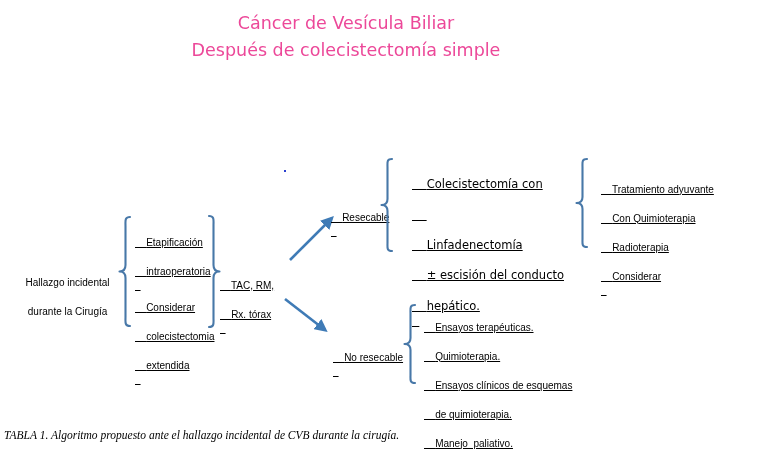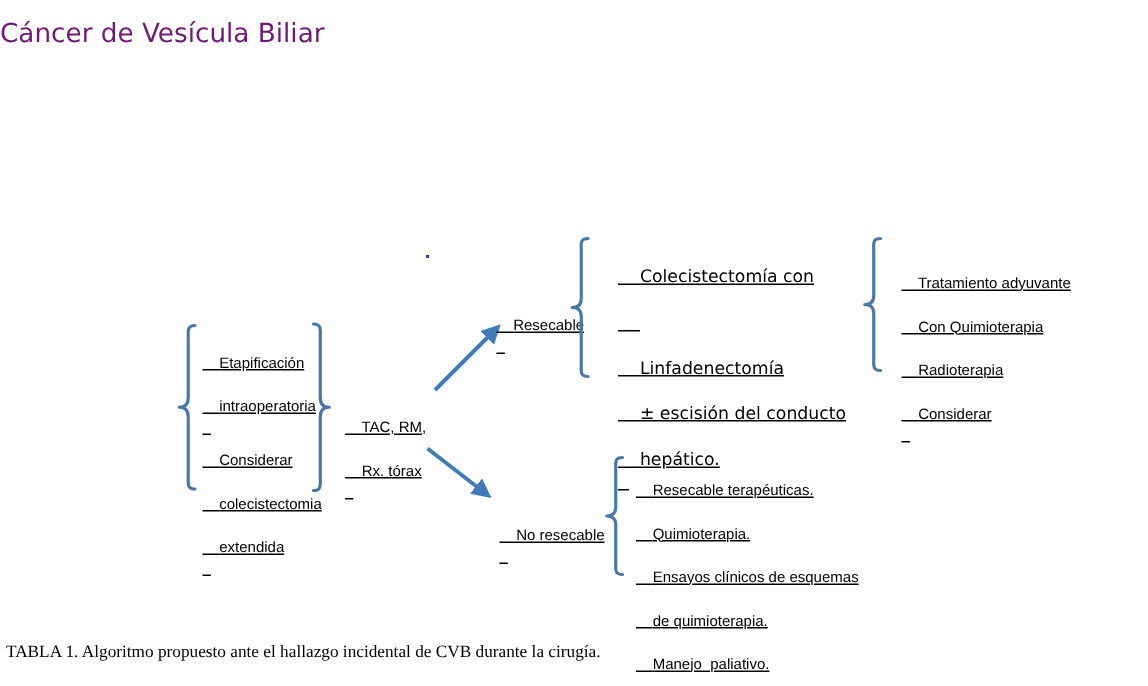--- a/index.html
+++ b/index.html
@@ -19,24 +19,25 @@
     width: 765px;
     height: 457px;
   }
 
   
   .title-block {
     position: absolute;
     left: 0;
     top: 10px;
     width: 692px;
+    text-align: center;
     font-family: "DejaVu Sans", sans-serif;
     font-size: 17.5px;
     line-height: 27px;
-    color: #701a75;
+    color: #ec4899;
   }
   .title-line { display: block; white-space: pre; }
 
   
   .node {
     position: absolute;
     font-size: 10px;
     line-height: 14.5px;
     color: #000000;
     white-space: pre;
@@ -74,31 +75,37 @@
   
   .caption {
     position: absolute;
     left: 4px;
     top: 428px;
     font-family: "Liberation Serif", serif;
     font-size: 11.5px;
     line-height: 14px;
     color: #000000;
     white-space: pre;
+    font-style: italic;
   }
 </style>
 </head>
 <body>
 
 <div id="canvas">
 
   <div class="title-block">
     <span class="title-line">Cáncer de Vesícula Biliar</span>
-  </div>
-
+    <span class="title-line">Después de colecistectomía simple</span>
+  </div>
+
+  <div class="node center fam-sans" style="left:4px; top:261px; width:116px;">
+    <span>Hallazgo incidental</span><br>
+    <span>durante la Cirugía</span>
+  </div>
 
   <div class="brace" style="left:118px; top:215px; width:14px; height:113px;">
     <svg width="14" height="113" viewBox="0 0 14 113">
       <path d="M12 2 C6.5 2, 7.5 6, 7.5 11 L7.5 50 C7.5 54, 6 56.5, 1.5 56.5 C6 56.5, 7.5 59, 7.5 63 L7.5 102 C7.5 107, 6.5 111, 12 111" fill="none" stroke="#4878A8" stroke-width="2.1" stroke-linecap="round" stroke-linejoin="round"></path>
     </svg>
   </div>
 
   <div class="node left fam-sans" style="left:135px; top:221px; width:105px;">
     <span>Etapificación</span><br>
     <span>intraoperatoria</span>
@@ -109,21 +116,21 @@
     <span>colecistectomia</span><br>
     <span>extendida</span>
   </div>
 
   <div class="brace" style="left:207px; top:214px; width:14px; height:115px;">
     <svg width="14" height="115" viewBox="0 0 14 115">
       <path d="M2 2 C7.5 2, 6.5 6, 6.5 11 L6.5 51 C6.5 55, 8 57.5, 12.5 57.5 C8 57.5, 6.5 60, 6.5 64 L6.5 104 C6.5 109, 7.5 113, 2 113" fill="none" stroke="#4878A8" stroke-width="2.1" stroke-linecap="round" stroke-linejoin="round"></path>
     </svg>
   </div>
 
-  <div class="node left fam-sans" style="left:230px; top:264px; width:70px;">
+  <div class="node left fam-sans" style="left:220px; top:264px; width:70px;">
     <span>TAC, RM,</span><br>
     <span>Rx. tórax</span>
   </div>
 
   <div class="arrow" style="left:288px; top:210px; width:52px; height:52px;">
     <svg width="52" height="52" viewBox="0 0 52 52">
       <defs>
         <marker id="ahead-up" markerWidth="5" markerHeight="5" refX="3.7" refY="2.5" orient="auto">
           <path d="M0,0 L5,2.5 L0,5 z" fill="#3F7BB6"></path>
         </marker>
@@ -180,21 +187,21 @@
     <span>No resecable</span>
   </div>
 
   <div class="brace" style="left:403px; top:303px; width:14px; height:82px;">
     <svg width="14" height="82" viewBox="0 0 14 82">
       <path d="M12 2 C6.5 2, 7.5 5.5, 7.5 10 L7.5 35 C7.5 38.5, 6 41, 1.5 41 C6 41, 7.5 43.5, 7.5 47 L7.5 72 C7.5 76.5, 6.5 80, 12 80" fill="none" stroke="#4878A8" stroke-width="2.1" stroke-linecap="round" stroke-linejoin="round"></path>
     </svg>
   </div>
 
   <div class="node left fam-sans" style="left:424px; top:306px; width:190px;">
-    <span>Resecable terapéuticas.</span><br>
+    <span>Ensayos terapéuticas.</span><br>
     <span>Quimioterapia.</span><br>
     <span>Ensayos clínicos de esquemas</span><br>
     <span>de quimioterapia.</span><br>
     <span>Manejo  paliativo.</span>
   </div>
 
   <div class="caption">TABLA 1. Algoritmo propuesto ante el hallazgo incidental de CVB durante la cirugía.</div>
 
 </div>
 

